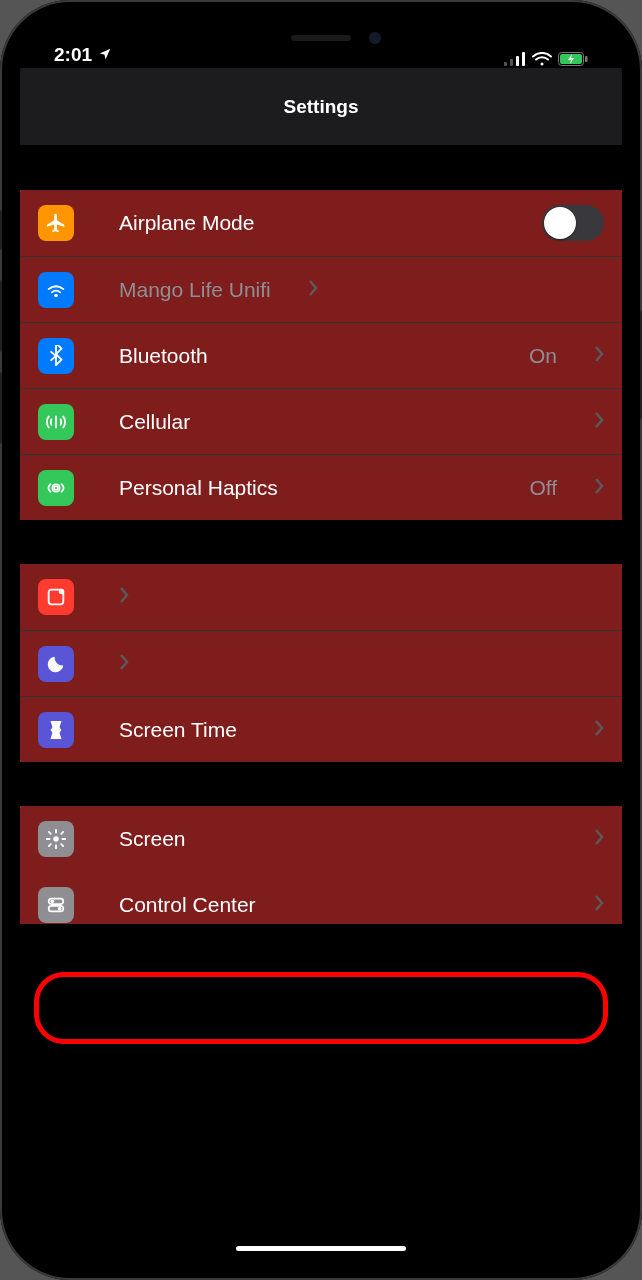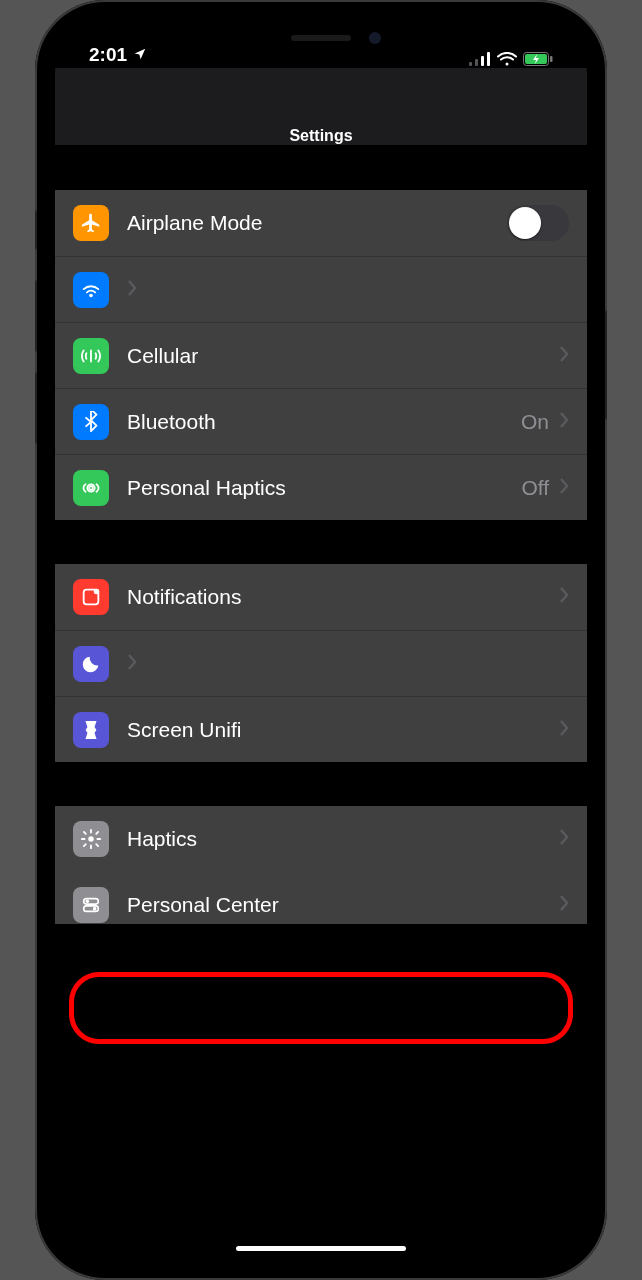--- a/index.html
+++ b/index.html
@@ -1,18 +1,18 @@
 <!DOCTYPE html>
 <html><head>
   <meta charset="utf-8">
   <style>
     * { margin:0; padding:0; box-sizing:border-box; font-family:-apple-system, "Helvetica Neue", Helvetica, Arial, sans-serif; -webkit-font-smoothing:antialiased; }
     body { background:#555; display:flex; justify-content:center; }
     .device {
-      width:572px; height:1280px; background:#000;
+      width:642px; height:1280px; background:#000;
       border-radius:70px; position:relative; overflow:hidden;
       padding:20px; box-shadow:inset 0 0 0 2px #3a3a3a;
     }
     .screen {
       width:100%; height:100%; background:#000; border-radius:54px;
       overflow:hidden; position:relative; color:#fff;
     }
     .notch {
       position:absolute; top:0; left:50%; transform:translateX(-50%);
       width:240px; height:36px; background:#000; border-radius:0 0 22px 22px;
@@ -30,33 +30,34 @@
     .status-bar {
       height:48px; display:flex; justify-content:space-between;
       align-items:flex-end; padding:0 34px 2px 34px; font-size:19px; font-weight:600;
     }
     .status-left { display:flex; align-items:center; gap:6px; }
     .status-right { display:flex; align-items:center; gap:6px; }
     .navarrow-icon svg { width:14px; height:14px; fill:#fff; }
     .signal-icon svg, .wifi-icon svg, .battery-icon svg { display:block; }
 
     .nav-header {
-      height:78px; display:flex; align-items:flex-end; justify-content:center;
+      height:78px; display:flex; align-items:center; justify-content:center;
       background:#1c1c1e; border-bottom:1px solid #000;
-      font-size:16px; font-weight:600;
+      font-size:19px; font-weight:600;
     }
 
     .content { height:calc(100% - 48px - 78px); overflow:hidden; background:#000; }
 
     .section-gap { height:44px; }
 
     .row {
       display:flex; align-items:center; height:66px;
-      background:#404040; padding:0 18px;
+      background:#7f1d1d; padding:0 18px;
       border-top:0.5px solid #333;
+      gap:27px;
     }
     .row:first-child { border-top:none; }
     .row .icon-box {
       width:36px; height:36px; border-radius:8px; margin-right:18px;
       display:flex; align-items:center; justify-content:center; flex:none;
     }
     .row .label { font-size:21px; flex:1; }
     .row .value { font-size:21px; color:#8e8e93; margin-right:10px; }
     .row .chev svg { width:10px; height:18px; }
     .row .chev path { stroke:#5a5a5e; stroke-width:2.5; fill:none; }
@@ -164,45 +165,46 @@
         </div>
 
         <div class="row">
           <div class="icon-box bg-blue">
             <svg viewBox="0 0 24 24">
                 <path d="M12 20a2 2 0 100-4 2 2 0 000 4z"></path>
                 <path d="M4 11a12 12 0 0116 0" stroke="#fff" stroke-width="2" fill="none" stroke-linecap="round"></path>
                 <path d="M7.5 14.5a6.5 6.5 0 019 0" stroke="#fff" stroke-width="2" fill="none" stroke-linecap="round"></path>
               </svg>
           </div>
-          <span class="chev"><svg viewBox="0 0 10 18">
-                <path d="M2 2l6 7-6 7"></path>
-              </svg></span>
-        </div>
-
-        <div class="row">
-          <div class="icon-box bg-green">
-            <svg viewBox="0 0 24 24">
-                <path d="M12 6v12M7 9a7 7 0 000 6M17 9a7 7 0 010 6M4 6a11 11 0 000 12M20 6a11 11 0 010 12" stroke="#fff" stroke-width="2" fill="none" stroke-linecap="round"></path>
-              </svg>
-          </div>
-          <span class="label">Cellular</span>
+          <span class="value">Mango Life Unifi</span>
           <span class="chev"><svg viewBox="0 0 10 18">
                 <path d="M2 2l6 7-6 7"></path>
               </svg></span>
         </div>
 
         <div class="row">
           <div class="icon-box bg-blue">
             <svg viewBox="0 0 24 24">
                 <path d="M12 2v20l6-6-6-6 6-6-6-6zM6 7l6 5M6 17l6-5" stroke="#fff" stroke-width="2" fill="none" stroke-linejoin="round"></path>
               </svg>
           </div>
           <span class="label">Bluetooth</span>
           <span class="value">On</span>
+          <span class="chev"><svg viewBox="0 0 10 18">
+                <path d="M2 2l6 7-6 7"></path>
+              </svg></span>
+        </div>
+
+        <div class="row">
+          <div class="icon-box bg-green">
+            <svg viewBox="0 0 24 24">
+                <path d="M12 6v12M7 9a7 7 0 000 6M17 9a7 7 0 010 6M4 6a11 11 0 000 12M20 6a11 11 0 010 12" stroke="#fff" stroke-width="2" fill="none" stroke-linecap="round"></path>
+              </svg>
+          </div>
+          <span class="label">Cellular</span>
           <span class="chev"><svg viewBox="0 0 10 18">
                 <path d="M2 2l6 7-6 7"></path>
               </svg></span>
         </div>
 
         <div class="row">
           <div class="icon-box bg-green">
             <svg viewBox="0 0 24 24">
                 <path d="M8 12a4 4 0 118 0 4 4 0 01-8 0z" stroke="#fff" stroke-width="2" fill="none"></path>
                 <path d="M10 12a2 2 0 104 0 2 2 0 00-4 0z" stroke="#fff" stroke-width="2" fill="none"></path>
@@ -220,21 +222,20 @@
       <div class="section-gap"></div>
 
       <div>
         <div class="row">
           <div class="icon-box bg-red">
             <svg viewBox="0 0 24 24">
                 <rect x="4" y="4" width="16" height="16" rx="3" stroke="#fff" stroke-width="2" fill="none"></rect>
                 <circle cx="18" cy="6" r="3" fill="#fff"></circle>
               </svg>
           </div>
-          <span class="label">Notifications</span>
           <span class="chev"><svg viewBox="0 0 10 18">
                 <path d="M2 2l6 7-6 7"></path>
               </svg></span>
         </div>
 
 
         <div class="row">
           <div class="icon-box bg-indigo">
             <svg viewBox="0 0 24 24">
                 <path d="M20 13.5A8.5 8.5 0 0110.5 4 8.5 8.5 0 1020 13.5z"></path>
@@ -244,54 +245,54 @@
                 <path d="M2 2l6 7-6 7"></path>
               </svg></span>
         </div>
 
         <div class="row" style="position:relative;">
           <div class="icon-box bg-indigo">
             <svg viewBox="0 0 24 24">
                 <path d="M7 3h10l-2 6 2 3-2 3 2 6H7l2-6-2-3 2-3-2-6z" stroke="#fff" stroke-width="1.5" fill="#fff"></path>
               </svg>
           </div>
-          <span class="label">Screen Unifi</span>
+          <span class="label">Screen Time</span>
           <span class="chev"><svg viewBox="0 0 10 18">
                 <path d="M2 2l6 7-6 7"></path>
               </svg></span>
         </div>
       </div>
 
       <div class="section-gap"></div>
 
       <div>
         <div class="row">
           <div class="icon-box bg-gray">
             <svg viewBox="0 0 24 24">
                 <circle cx="12" cy="12" r="3" fill="#fff"></circle>
                 <path d="M12 2v3M12 19v3M4.2 4.2l2.1 2.1M17.7 17.7l2.1 2.1M2 12h3M19 12h3M4.2 19.8l2.1-2.1M17.7 6.3l2.1-2.1" stroke="#fff" stroke-width="2" stroke-linecap="round"></path>
               </svg>
           </div>
-          <span class="label">Haptics</span>
+          <span class="label">Screen</span>
           <span class="chev"><svg viewBox="0 0 10 18">
                 <path d="M2 2l6 7-6 7"></path>
               </svg></span>
         </div>
 
         <div class="clip-bottom">
           <div class="row">
             <div class="icon-box bg-gray">
               <svg viewBox="0 0 24 24">
                   <rect x="4" y="5" width="16" height="6" rx="3" stroke="#fff" stroke-width="1.8" fill="none"></rect>
                   <circle cx="8" cy="8" r="2" fill="#fff"></circle>
                   <rect x="4" y="13" width="16" height="6" rx="3" stroke="#fff" stroke-width="1.8" fill="none"></rect>
                   <circle cx="16" cy="16" r="2" fill="#fff"></circle>
                 </svg>
             </div>
-            <span class="label">Personal Center</span>
+            <span class="label">Control Center</span>
             <span class="chev"><svg viewBox="0 0 10 18">
                   <path d="M2 2l6 7-6 7"></path>
                 </svg></span>
           </div>
         </div>
       </div>
 
     </div>
 
     <div class="highlight-ring" style="left:14px; right:14px; top:952px; height:72px;"></div>

